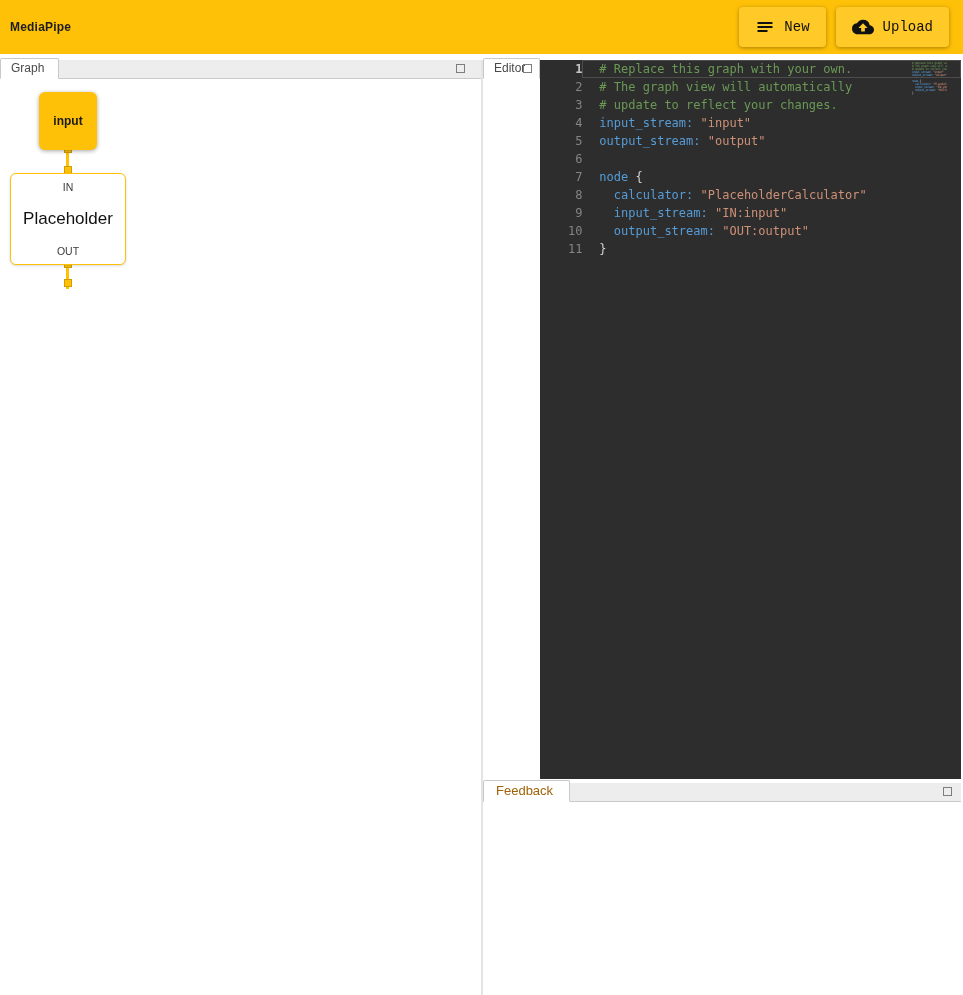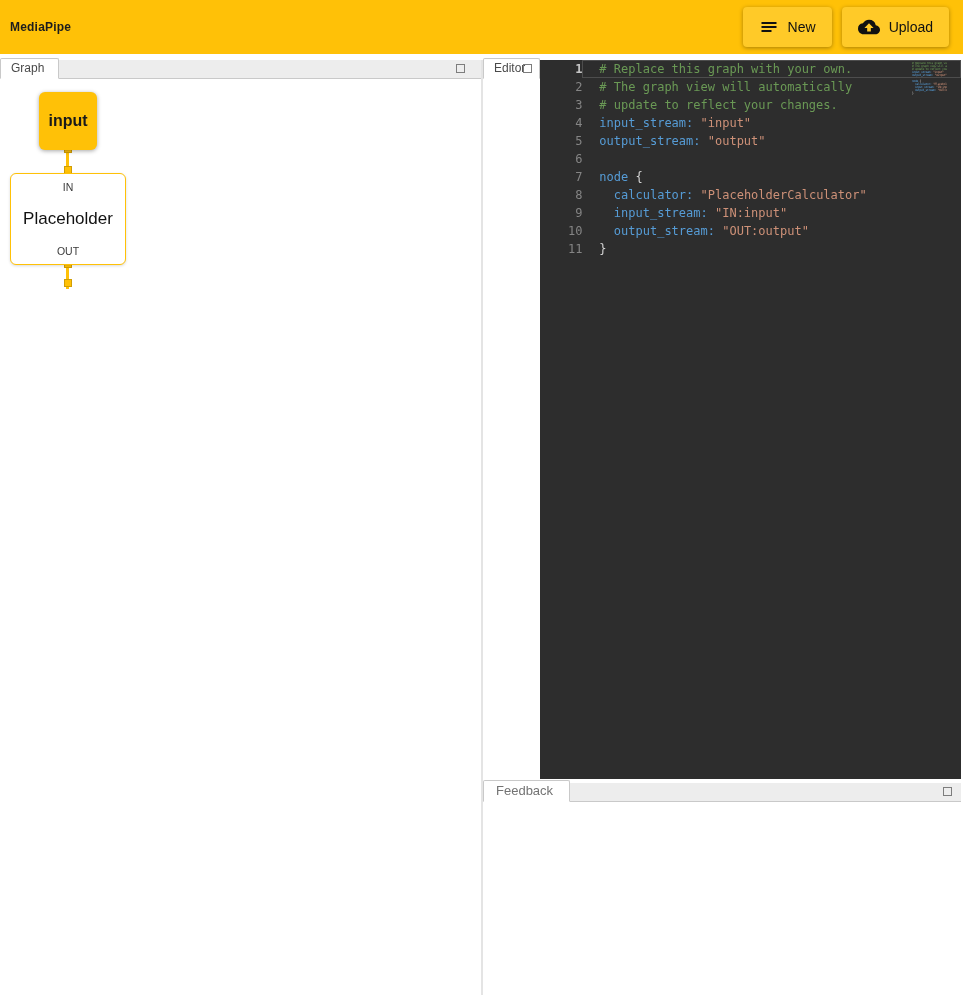--- a/index.html
+++ b/index.html
@@ -28,21 +28,21 @@
   .header-actions { display: flex; gap: 10px; }
   .hdr-btn {
     display: flex;
     align-items: center;
     gap: 9px;
     background: var(--button, #FFCA28);
     border: none;
     border-radius: 4px;
     box-shadow: 0 1px 4px rgba(0,0,0,0.35);
     padding: 9px 16px;
-    font-family: Liberation Sans, sans-serif;
+    font-family: Liberation Mono, monospace;
     font-size: 14px;
     font-weight: 500;
     color: #111;
     cursor: pointer;
   }
   .hdr-btn svg { display: block; }
 
   
   .workspace {
     display: flex;
@@ -99,21 +99,21 @@
   .gnode {
     position: absolute;
     border-radius: 6px;
     display: flex;
     align-items: center;
     justify-content: center;
   }
   .gnode.amber {
     background: var(--accent, #FFC107);
     box-shadow: 0 1px 4px rgba(0,0,0,0.35);
-    font-size: 16px;
+    font-size: 12px;
     font-weight: bold;
     color: #1a1a1a;
   }
   .node-input { left: 39px; top: 13px; width: 58px; height: 58px; }
   .node-output { left: 33px; top: 207px; width: 69px; height: 63px; }
   .node-placeholder {
     left: 10px; top: 94px; width: 116px; height: 92px;
     background: #ffffff;
     border: 1px solid var(--accent, #FFC107);
     box-shadow: 0 1px 3px rgba(0,0,0,0.15);
@@ -191,21 +191,21 @@
   .minimap .body {
     font-size: 3px;
     line-height: 3px;
     white-space: pre;
     display: block;
     letter-spacing: -0.3px;
   }
 
   
   .feedback-section { flex: 1; display: flex; flex-direction: column; margin-top: 4px; }
-  .feedback-section .tab { font-size: 13px; color: #737373; padding: 2px 16px 3px 12px; }
+  .feedback-section .tab { font-size: 13px; color: #a16207; padding: 2px 16px 3px 12px; }
   .feedback-body { flex: 1; background: #ffffff; }
 </style>
 </head>
 <body>
 
 <header class="topbar">
   <div class="app-title">MediaPipe</div>
   <div class="header-actions">
     <button class="hdr-btn">
       <span>

